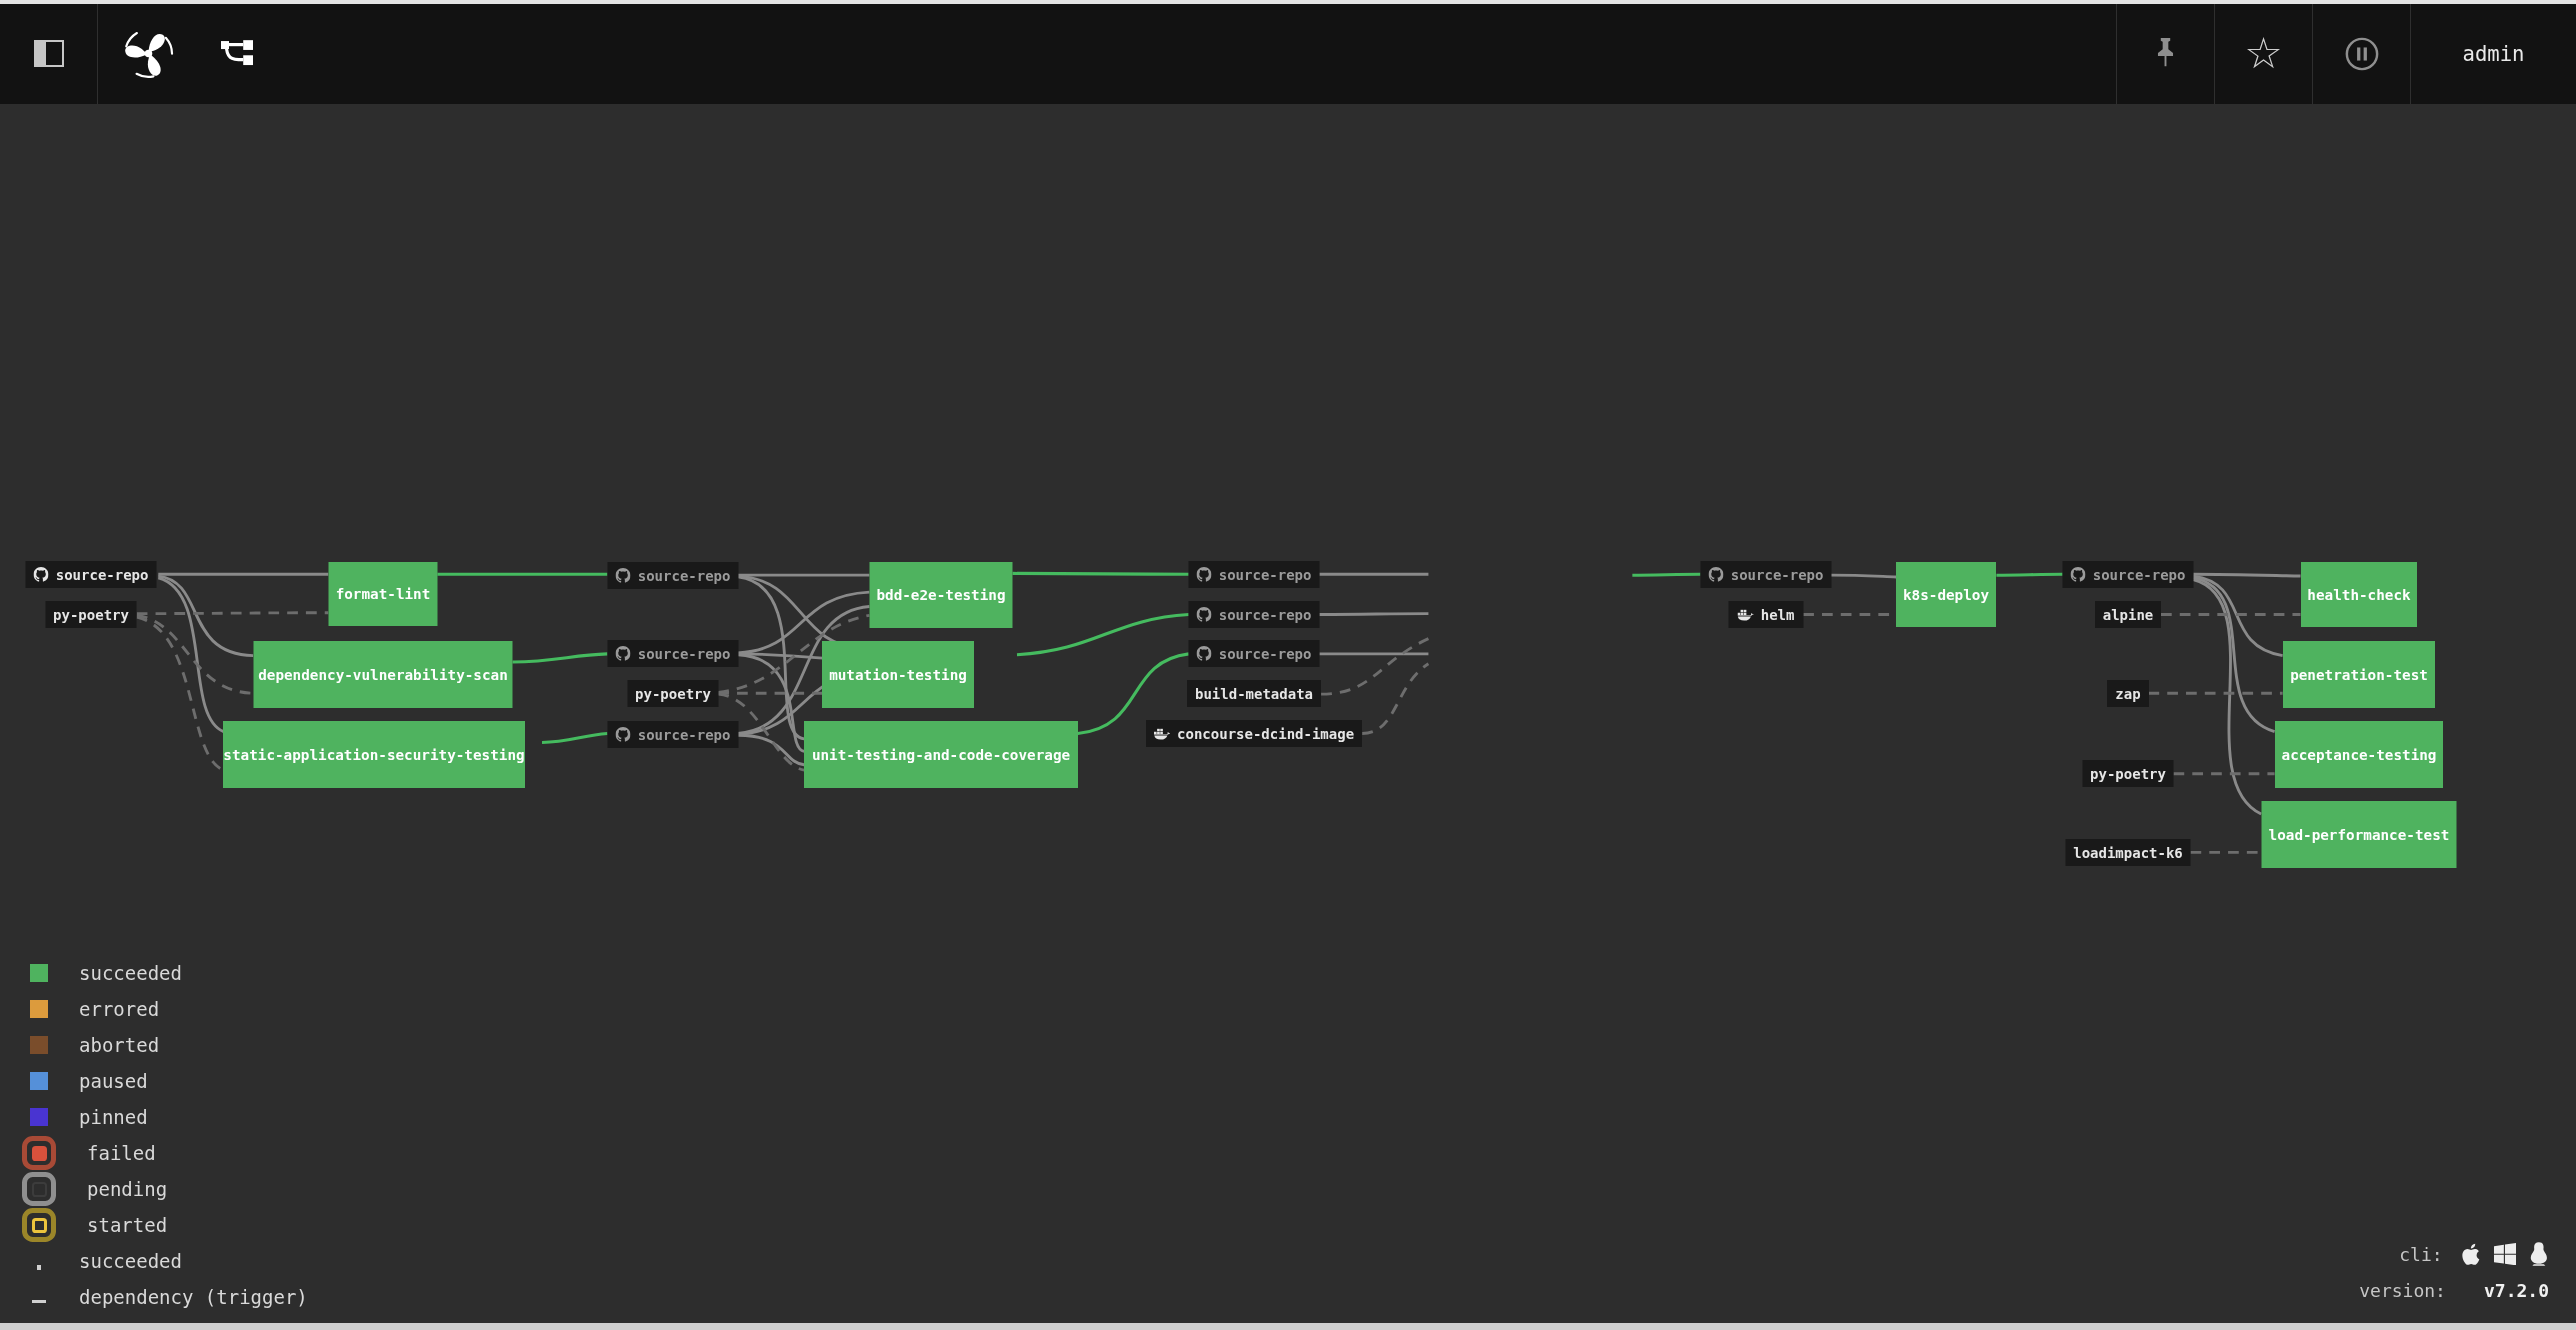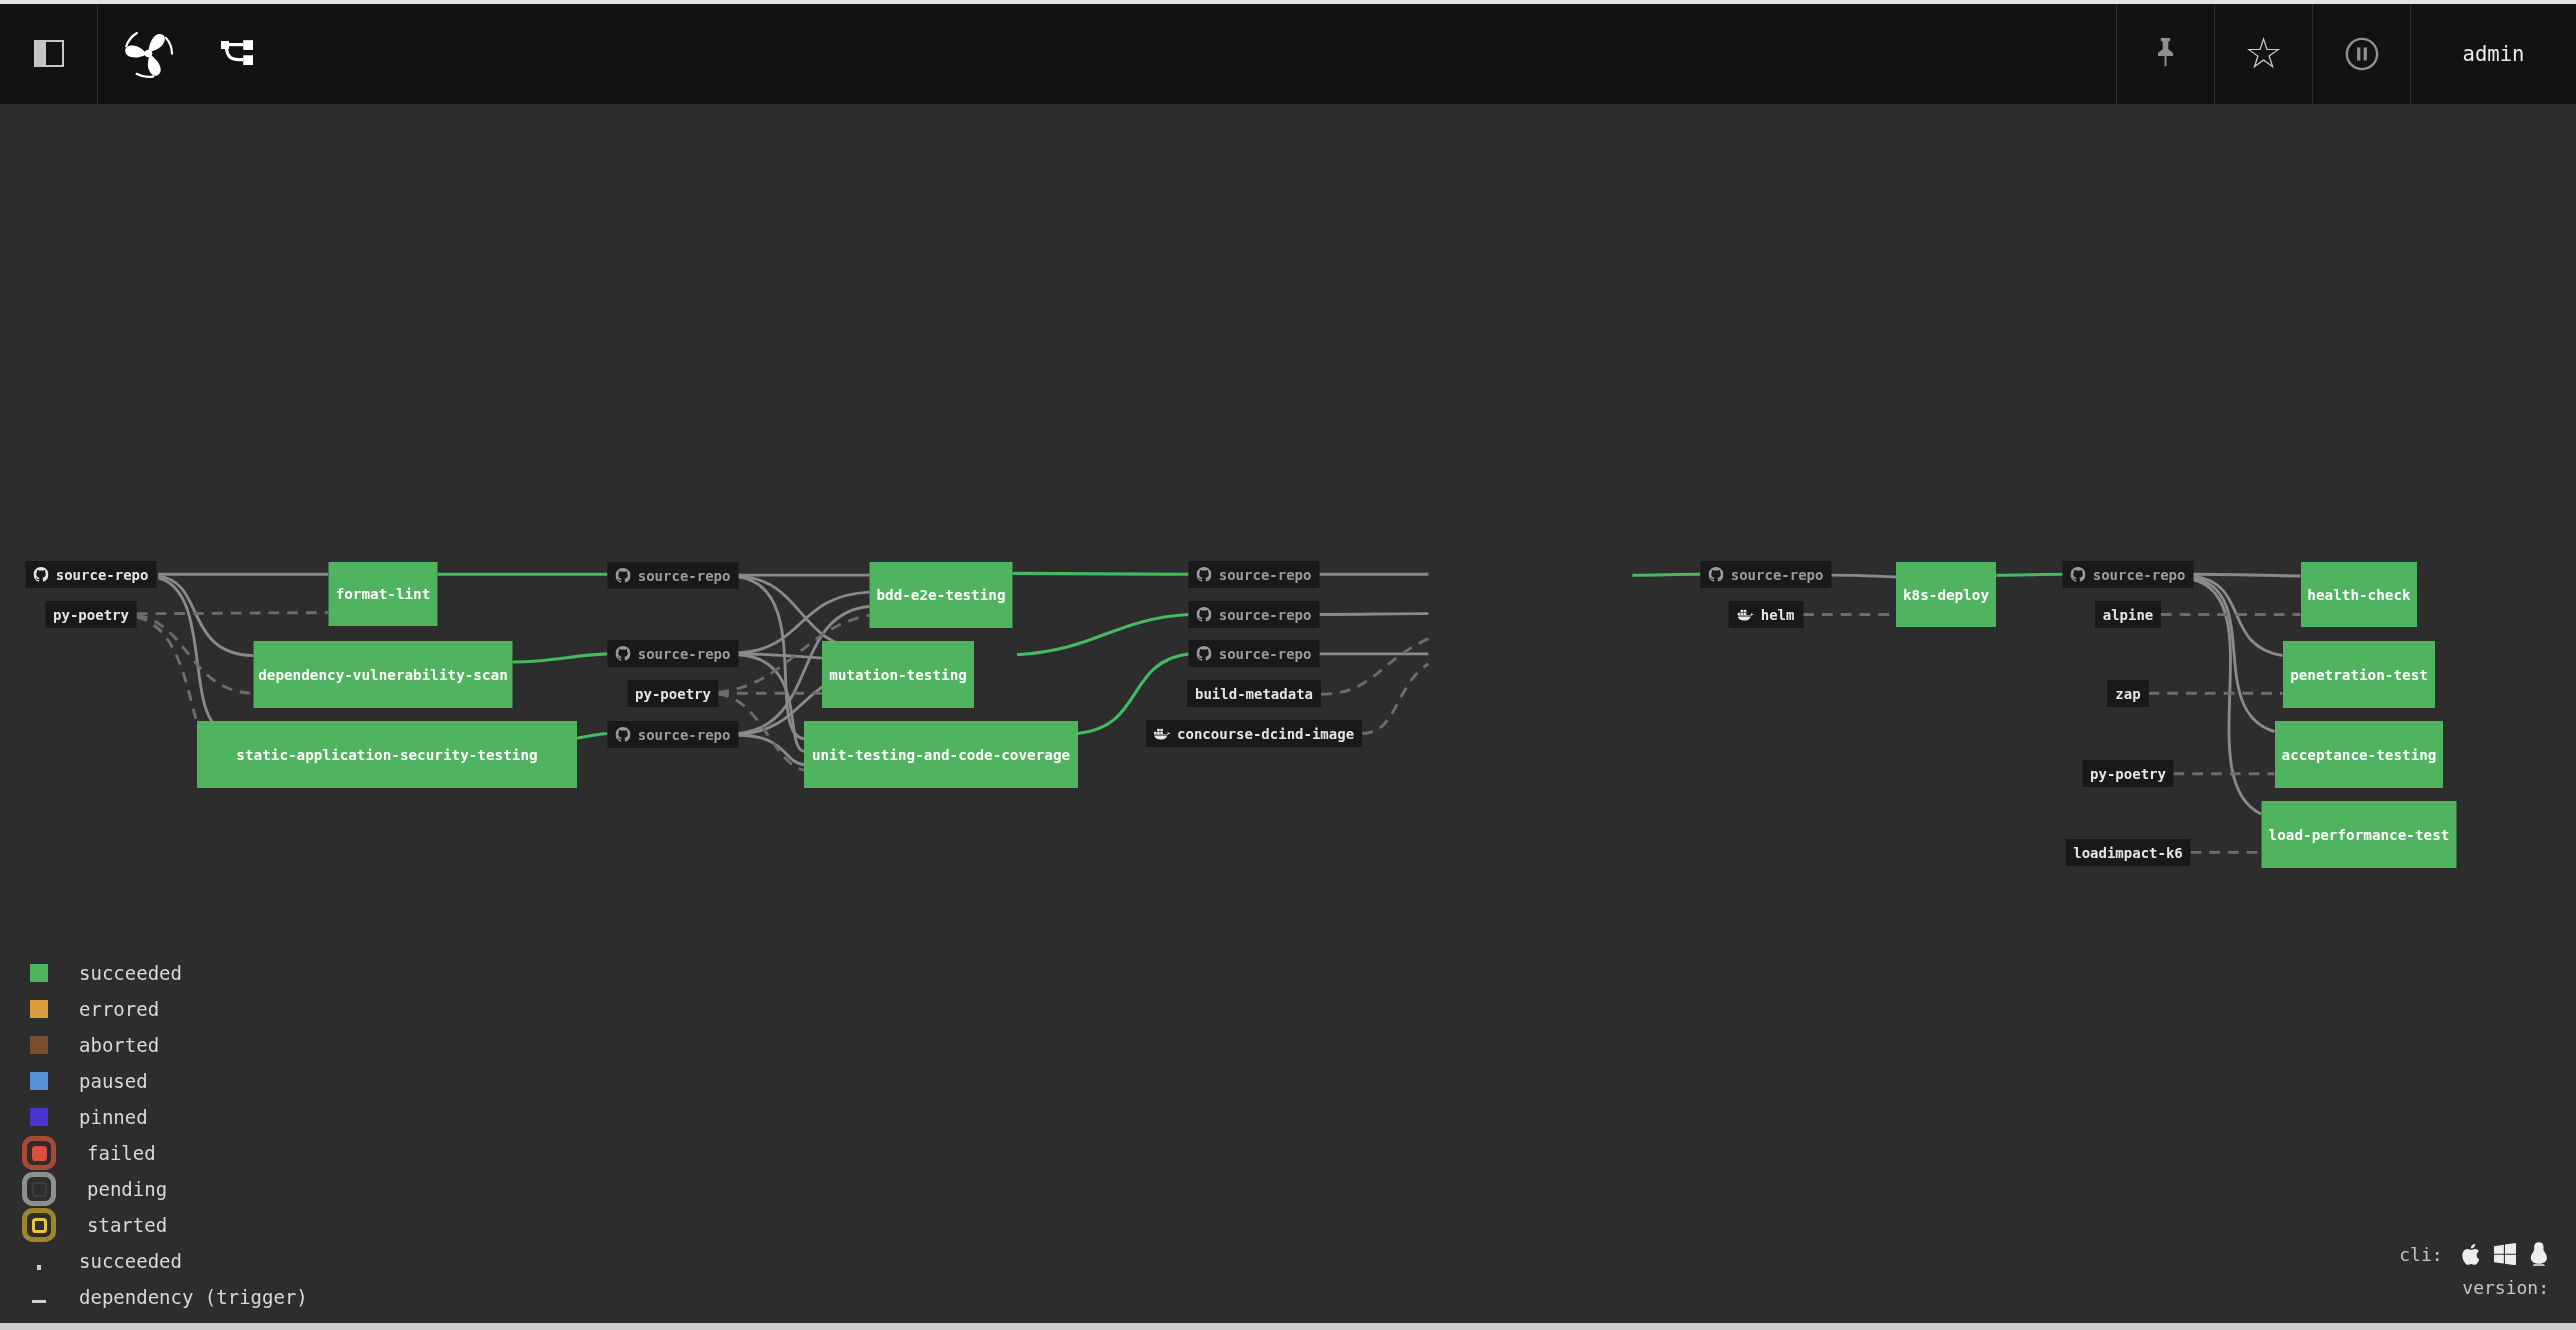--- a/index.html
+++ b/index.html
@@ -62,21 +62,21 @@
   .lg-inner{width:15px;height:15px;border-radius:3.6px;box-sizing:border-box;}
   .inner-failed{background:#d8513c;}
   .inner-pending{border:2.7px solid #3c3c3c;}
   .inner-started{border:3.6px solid #ecc43d;}
   .lg-dot{width:4.5px;height:4.5px;background:#d0d0d0;margin-top:12.5px;}
   .lg-dash{width:14.3px;height:3.6px;background:#d0d0d0;margin-top:9px;}
   .lg-label{font-size:19px;color:#d9d9d9;white-space:nowrap;}
 
   
   .cli-row{position:absolute;right:27px;top:1238px;height:32px;display:flex;align-items:center;gap:16px;z-index:10;}
-  .version-row{position:absolute;right:27px;top:1277px;height:27px;display:flex;align-items:center;gap:38px;z-index:10;flex-direction:column;}
+  .version-row{position:absolute;right:27px;top:1277px;height:27px;display:flex;align-items:center;gap:38px;z-index:10;}
   .foot-label{font-size:18px;color:#c6c6c6;}
   .foot-value{font-size:18px;color:#f1f1f1;font-weight:700;}
   .cli-icons{display:flex;align-items:center;gap:13.4px;}
   .cli-icons svg{display:block;cursor:pointer;}
 </style>
 </head>
 <body>
 
 <div class="stage">
 
@@ -255,21 +255,21 @@
   <div class="res" style="left:2128px;top:839px;width:125px">
     <span>loadimpact-k6</span>
   </div>
 
   <div class="job" style="left:383px;top:562px;width:109px;height:64px">
     <span>format-lint</span>
   </div>
   <div class="job" style="left:383px;top:641px;width:259px;height:67px">
     <span>dependency-vulnerability-scan</span>
   </div>
-  <div class="job" style="left:387px;top:721px;width:380px;height:67px">
+  <div class="job" style="left:374px;top:721px;width:302px;height:67px">
     <span>static-application-security-testing</span>
   </div>
   <div class="job" style="left:941px;top:562px;width:143px;height:66px">
     <span>bdd-e2e-testing</span>
   </div>
   <div class="job" style="left:898px;top:641px;width:152px;height:67px">
     <span>mutation-testing</span>
   </div>
   <div class="job" style="left:941px;top:721px;width:274px;height:67px">
     <span>unit-testing-and-code-coverage</span>

